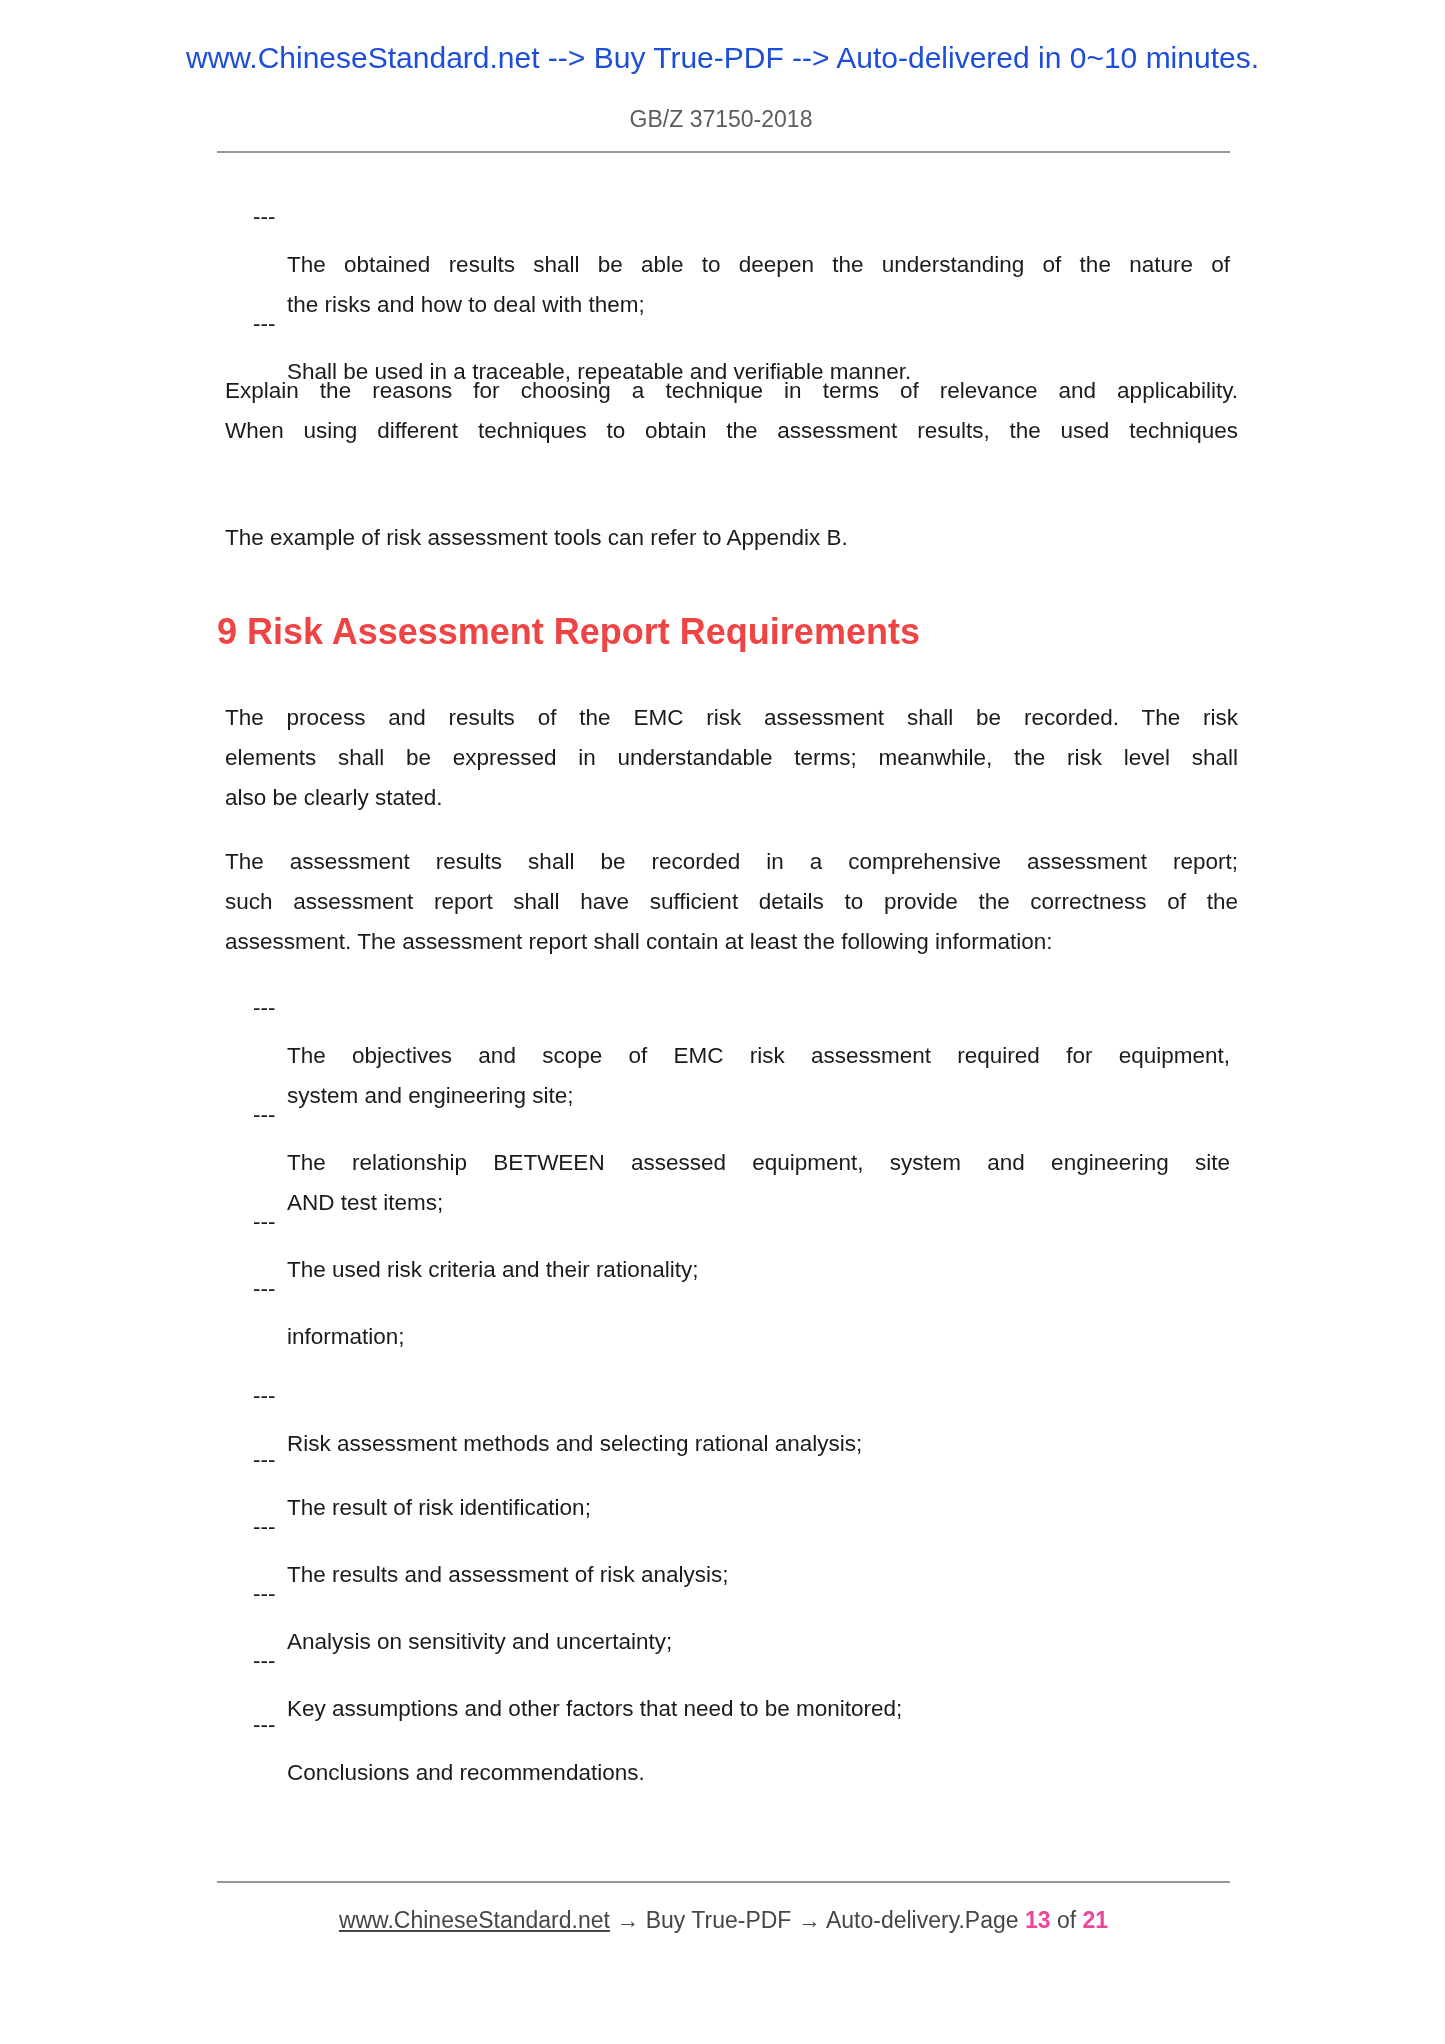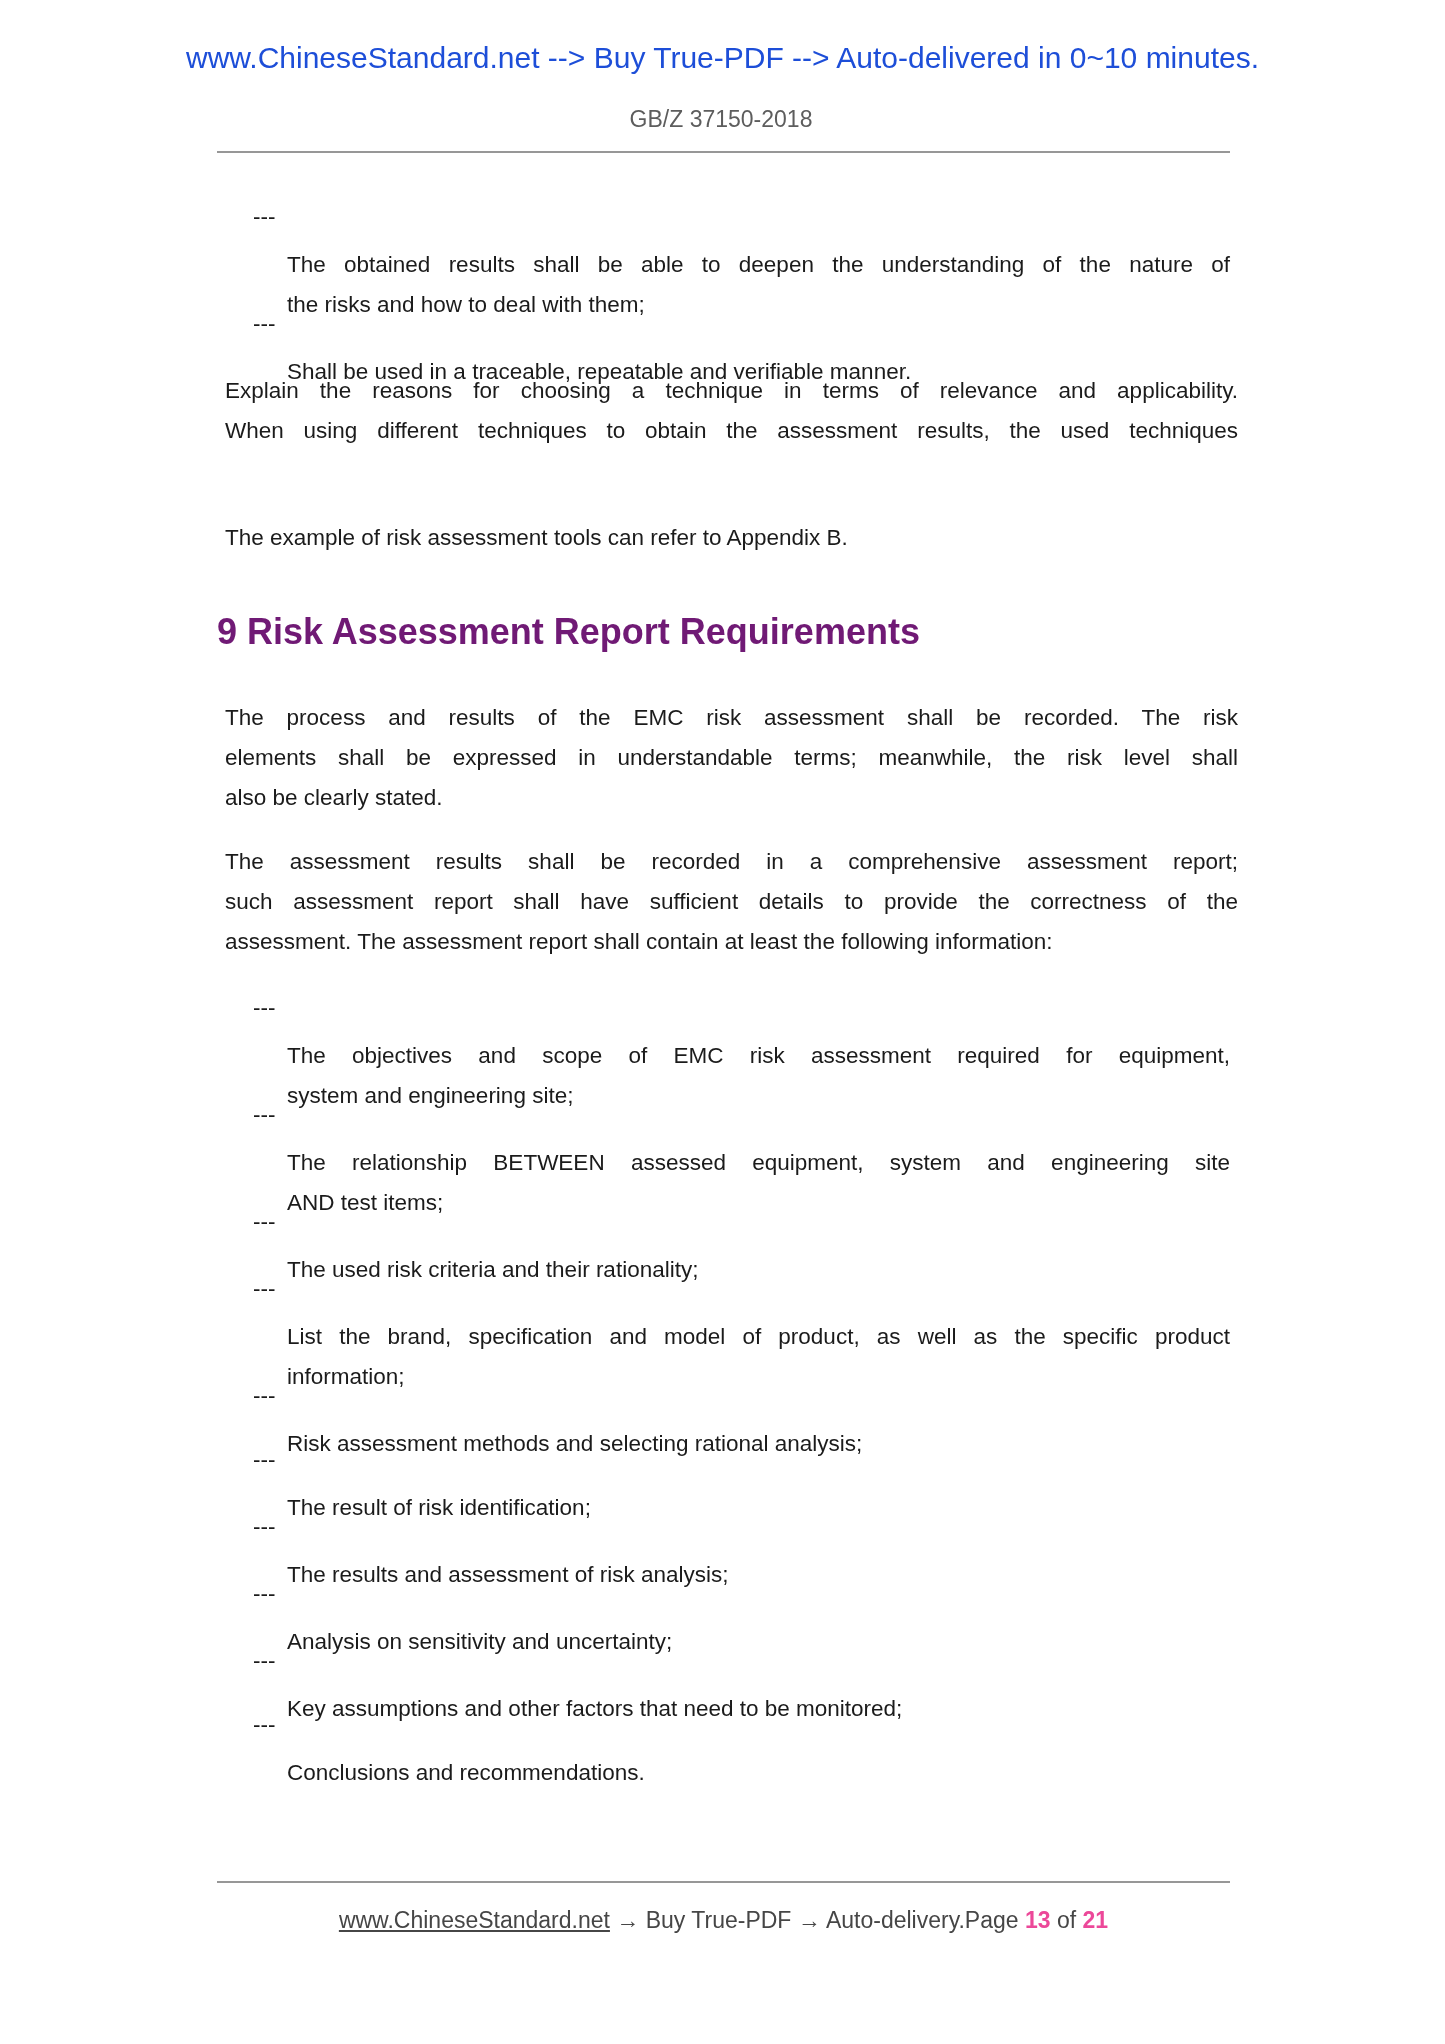--- a/index.html
+++ b/index.html
@@ -21,21 +21,21 @@
   .rule-top{top:151px;}
   .rule-bottom{top:1881px;}
   .para{left:217px;width:1013px;font-size:22.5px;margin-left:8px;}
   .bullet{left:253px;width:977px;font-size:22.5px;}
   .marker{position:absolute;left:0;top:0;line-height:40px;}
   .bt{display:block;margin-left:34px;margin-top:48px;}
   .line{display:block;line-height:40px;}
   .j{text-align:justify;text-align-last:justify;}
   .section-heading{
     left:217px;top:609px;font-size:36px;font-weight:700;
-    line-height:46px;color:#701a75;white-space:nowrap;
+    line-height:46px;color:#ef4444;white-space:nowrap;
   }
   .footer{
     top:1902px;left:217px;width:1013px;
     display:flex;justify-content:center;align-items:baseline;
     font-size:23px;line-height:36px;color:#464646;
   }
   .flink{text-decoration:underline;cursor:pointer;}
   .bold{font-weight:700;color:#ec4899;}
 </style>
 </head>
@@ -98,21 +98,20 @@
 </div>
 <div class="abs bullet" style="top:1202px">
   <span class="marker">---</span>
   <span class="bt">
     <span class="line">The used risk criteria and their rationality;</span>
   </span>
 </div>
 <div class="abs bullet" style="top:1269px">
   <span class="marker">---</span>
   <span class="bt">
-    <span class="line j">List the brand, specification and model of product, as well as the specific product</span>
     <span class="line">information;</span>
   </span>
 </div>
 <div class="abs bullet" style="top:1376px">
   <span class="marker">---</span>
   <span class="bt">
     <span class="line">Risk assessment methods and selecting rational analysis;</span>
   </span>
 </div>
 <div class="abs bullet" style="top:1440px">

